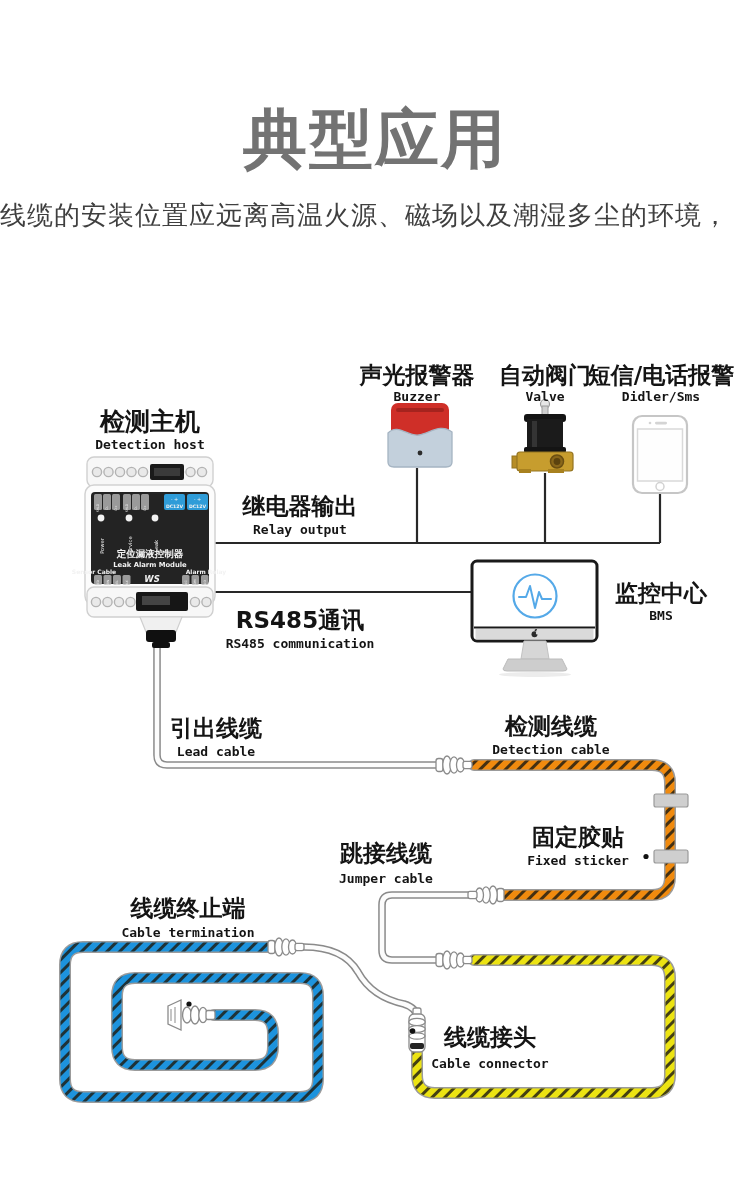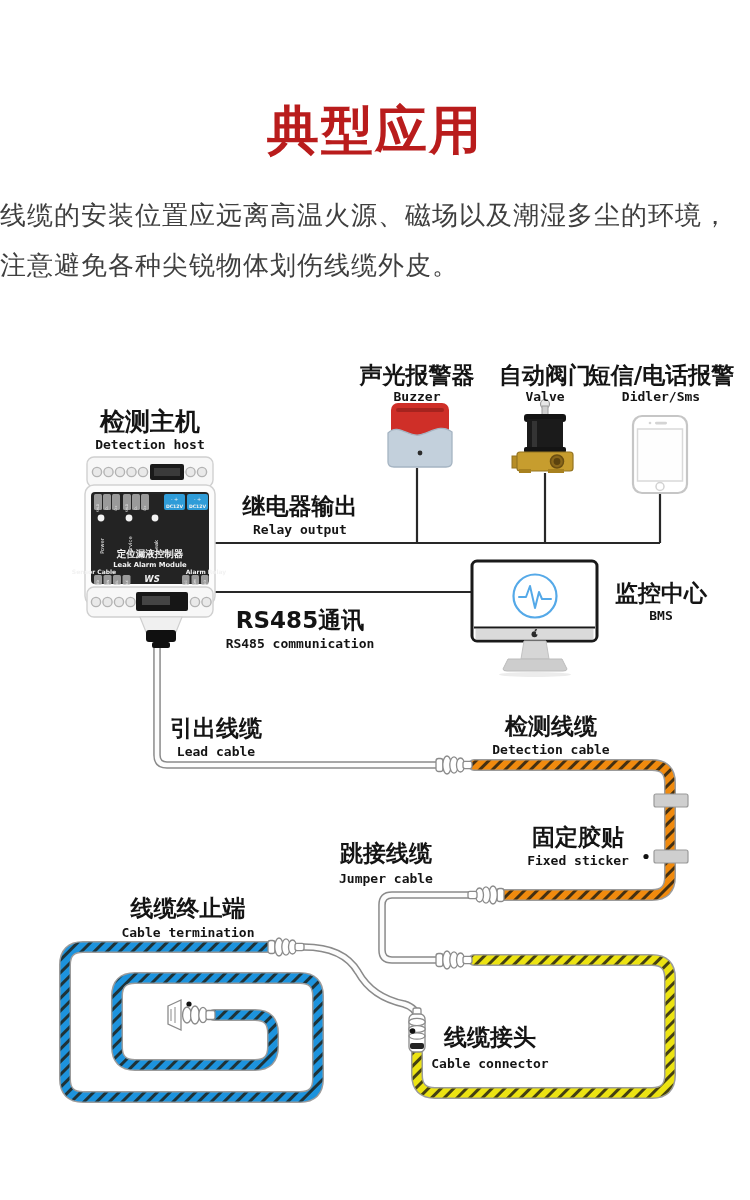--- a/index.html
+++ b/index.html
@@ -1,19 +1,19 @@
 <!DOCTYPE html>
 <html><head>
 <meta charset="utf-8">
 <style>
   html,body{margin:0;padding:0;background:#ffffff;}
   .page{position:relative;width:750px;height:1200px;background:#ffffff;overflow:hidden;
         font-family:"DejaVu Sans",sans-serif;}
   .page-title{position:absolute;left:0;top:96px;width:750px;text-align:center;
-        font-size:52px;font-weight:700;color:#b91c1c;letter-spacing:2px;}
+        font-size:64px;font-weight:700;color:#737373;letter-spacing:2px;}
   .desc{position:absolute;left:0;width:750px;text-align:left;font-size:26px;
         color:#3f3f3f;letter-spacing:1px;}
   .desc1{top:198px;} .desc2{top:248px;}
   svg{position:absolute;left:0;top:330px;}
 
   
   .c-out{fill:none;stroke:#9b9b9b;stroke-width:12;stroke-linecap:round;stroke-linejoin:round}
   .c-orange{fill:none;stroke:#f08a0e;stroke-width:9;stroke-linecap:round;stroke-linejoin:round}
   .c-yellow{fill:none;stroke:#ece312;stroke-width:9;stroke-linecap:round;stroke-linejoin:round}
   .c-blue{fill:none;stroke:#1d93dd;stroke-width:9;stroke-linecap:round;stroke-linejoin:round}
@@ -30,21 +30,20 @@
   .t-en{font-family:"DejaVu Sans Mono",monospace;font-weight:700;fill:#141414;font-size:13px;text-anchor:middle}
   .d-white{fill:#f2f2f2;font-family:"DejaVu Sans",sans-serif;text-anchor:middle}
 </style>
 </head>
 <body>
 
 <div class="page">
 
   <div class="page-title">典型应用</div>
   <div class="desc desc1">线缆的安装位置应远离高温火源、磁场以及潮湿多尘的环境，</div>
-  <div class="desc desc2">注意避免各种尖锐物体划伤线缆外皮。</div>
 
   <svg width="750" height="870" viewBox="0 330 750 870" xmlns="http://www.w3.org/2000/svg">
     <defs>
       <pattern id="stripePat" width="9" height="9" patternUnits="userSpaceOnUse" patternTransform="rotate(45)">
         <rect x="0" y="0" width="3" height="9" fill="rgba(30,28,18,0.82)"></rect>
       </pattern>
       <g id="barrel">
         <rect x="0" y="-6.5" width="7" height="13" rx="2.5" class="conn"></rect>
         <ellipse cx="11" cy="0" rx="4.2" ry="9" class="conn"></ellipse>
         <ellipse cx="18" cy="0" rx="4.2" ry="8.2" class="conn"></ellipse>

